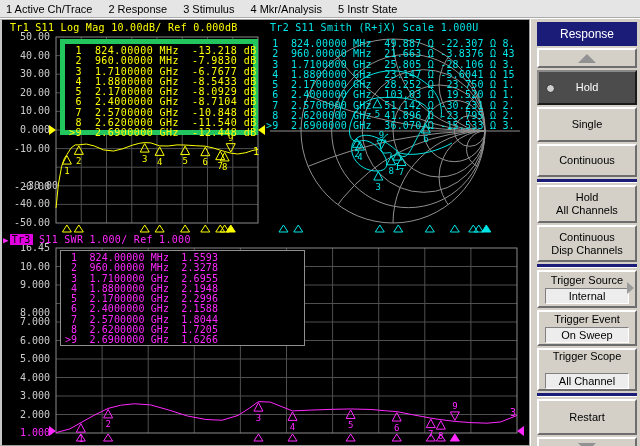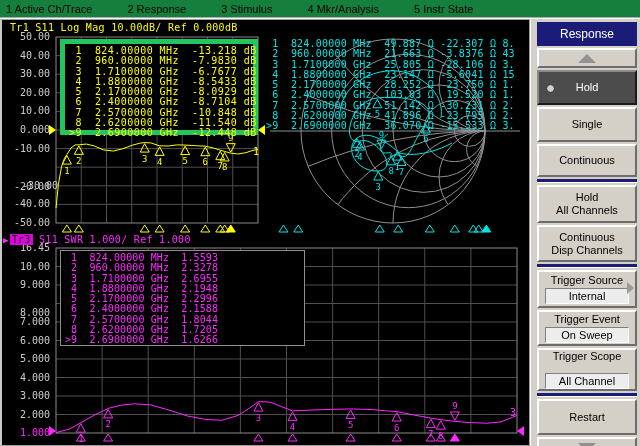--- a/index.html
+++ b/index.html
@@ -1,21 +1,21 @@
 <!DOCTYPE html>
 <html><head>
 <meta charset="utf-8">
 <style>
   html,body{margin:0;padding:0;background:#222;}
   #screen{position:relative;width:640px;height:446px;background:#000;overflow:hidden;
           font-family:"Liberation Sans",sans-serif;}
   
-  #menubar{position:absolute;left:0;top:0;width:640px;height:19px;background:#15803d;
+  #menubar{position:absolute;left:0;top:0;width:640px;height:19px;background:#e5e5e5;
            border-bottom:2px groove #fff;box-sizing:border-box;display:flex;align-items:center;
-           padding-left:6px;gap:35px;font-size:11px;color:#000;white-space:nowrap;}
+           padding-left:6px;gap:16px;font-size:11px;color:#000;white-space:nowrap;}
   .menu-item{cursor:default;}
   
   #mainwin{position:absolute;left:0;top:19px;width:530px;height:427px;background:#000;
            border:1px solid #9f9f9f;border-left:2px solid #c8c8c8;box-sizing:border-box;}
   #gfx{position:absolute;left:0;top:0;width:640px;height:446px;z-index:1;}
   .overlay{position:absolute;z-index:2;}
   .mono{font-family:"DejaVu Sans Mono",monospace;}
   .tr-title{font-size:10px;letter-spacing:.3px;white-space:pre;}
   .mtable{font-size:10px;line-height:10.3px;white-space:pre;}
   .mtable .mrow{white-space:pre;}
@@ -230,20 +230,21 @@
         <text x="454.8652173913043" y="409.4079" fill="#ff28ff" font-size="9px" text-anchor="middle" font-family="DejaVu Sans Mono,monospace">9</text>
         <path d="M 454.8652173913043,434 l -4.5,7 h 9 z" fill="#ff28ff" stroke="#ff28ff"></path>
         <path d="M 49,426 v 10 l 7,-5 z" fill="#ff28ff"></path>
         <path d="M 524,426 v 10 l -7,-5 z" fill="#ff28ff"></path>
         <text x="510" y="416" fill="#ff28ff" font-size="10px" font-family="DejaVu Sans Mono,monospace">3</text>
       </g>
     </svg>
 
   <div class="overlay mono tr-title" style="left:10px;top:22px;color:#ffff00;">Tr1 S11 Log Mag 10.00dB/ Ref 0.000dB</div>
 
+  <div class="overlay mono tr-title" style="left:270px;top:22px;color:#00e6e6;">Tr2 S11 Smith (R+jX) Scale 1.000U</div>
 
   <div class="overlay" id="tr1-ylab">
       <div class="ylab" style="left: 6px; top: 32px;">50.00</div>
       <div class="ylab" style="left: 6px; top: 50.6px;">40.00</div>
       <div class="ylab" style="left: 6px; top: 69.2px;">30.00</div>
       <div class="ylab" style="left: 6px; top: 87.8px;">20.00</div>
       <div class="ylab" style="left: 6px; top: 106.4px;">10.00</div>
       <div class="ylab" style="left: 6px; top: 125px;">0.000</div>
       <div class="ylab" style="left: 6px; top: 143.6px;">-10.00</div>
       <div class="ylab" style="left: 6px; top: 162.2px; margin-top: 20px;">-20.00</div>

